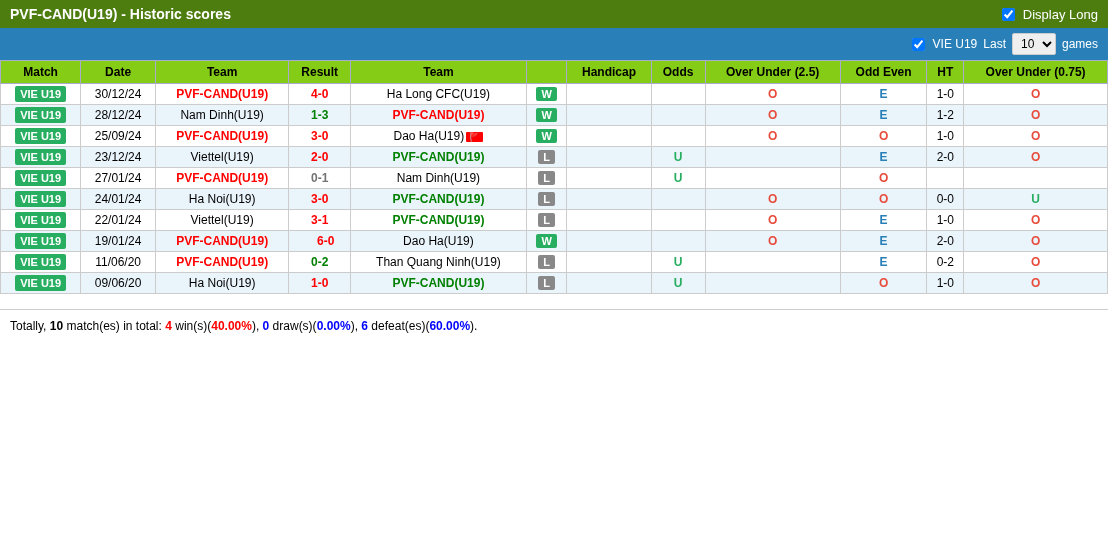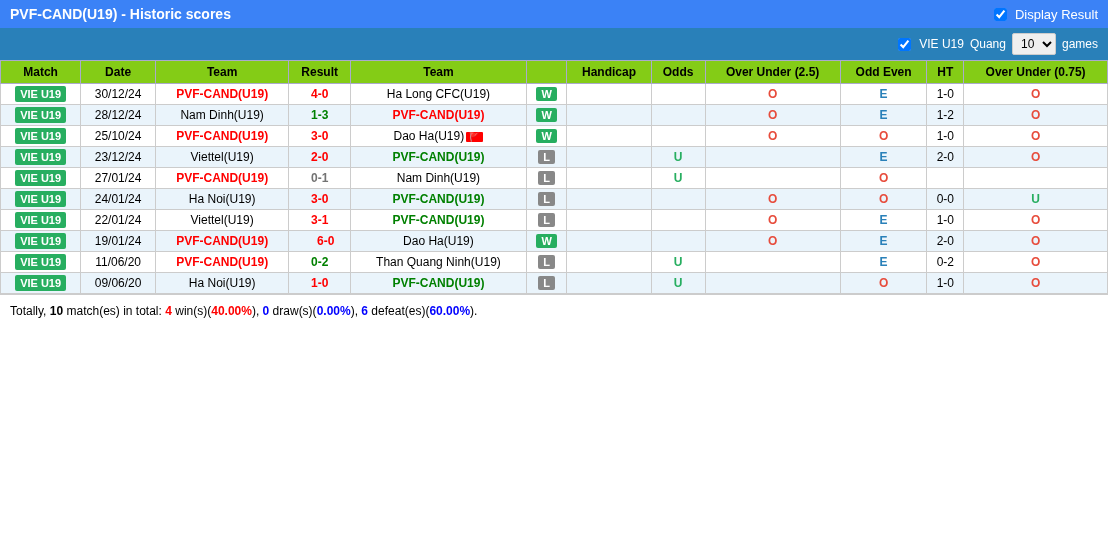--- a/index.html
+++ b/index.html
@@ -1,19 +1,19 @@
 <!DOCTYPE html>
 <html><head>
   <meta charset="utf-8">
   <style>
     * { box-sizing: border-box; margin: 0; padding: 0; }
     body { font-family: Arial, sans-serif; font-size: 12px; background: #fff; width: 1108px; }
 
     .header {
-      background: #3b82f6;
+      background: #4d7c0f;
       color: #fff;
       padding: 6px 10px;
       display: flex;
       justify-content: space-between;
       align-items: center;
     }
     .header-title { font-weight: bold; font-size: 14px; }
     .display-notes { display: flex; align-items: center; gap: 5px; font-size: 13px; }
     .display-notes input { margin-right: 3px; }
 
@@ -108,41 +108,42 @@
       margin-left: 2px;
       border-radius: 1px;
       vertical-align: middle;
     }
 
     .summary {
       padding: 6px 10px;
       font-size: 12px;
       line-height: 1.8;
       border-top: 1px solid #ccc;
+      margin-top: 15px;
     }
     .summary-line { margin-bottom: 2px; }
     .bold { font-weight: bold; }
     .s-red { color: red; font-weight: bold; }
     .s-blue { color: blue; font-weight: bold; }
   </style>
 </head>
 <body>
 
 <div class="header">
   <span class="header-title">PVF-CAND(U19) - Historic scores</span>
   <div class="display-notes">
     <input type="checkbox" checked="" style="">
-    <span>Display Result</span>
+    <span>Display Long</span>
   </div>
 </div>
 
 <div class="filter-bar">
   <input type="checkbox" checked="" style="">
   <span>VIE U19</span>
-  <span>Quang</span>
+  <span>Last</span>
   <select>
     <option>10</option>
     <option>20</option>
     <option>30</option>
   </select>
   <span>games</span>
 </div>
 
 <table>
   <thead>
@@ -185,21 +186,21 @@
         <td><span class="w-badge">W</span></td>
         <td></td>
         <td></td>
         <td><span class="over">O</span></td>
         <td><span class="odd-e">E</span></td>
         <td>1-2</td>
         <td><span class="over">O</span></td>
       </tr>
       <tr>
         <td><span class="match-label">VIE U19</span></td>
-        <td>25/10/24</td>
+        <td>25/09/24</td>
         <td><span class="team-red">PVF-CAND(U19)</span></td>
         <td><span class="result-score" style="color: red;">3-0</span></td>
         <td><span>Dao Ha(U19)</span><span class="red-flag">🚩</span></td>
         <td><span class="w-badge">W</span></td>
         <td></td>
         <td></td>
         <td><span class="over">O</span></td>
         <td><span class="odd-o">O</span></td>
         <td>1-0</td>
         <td><span class="over">O</span></td>

